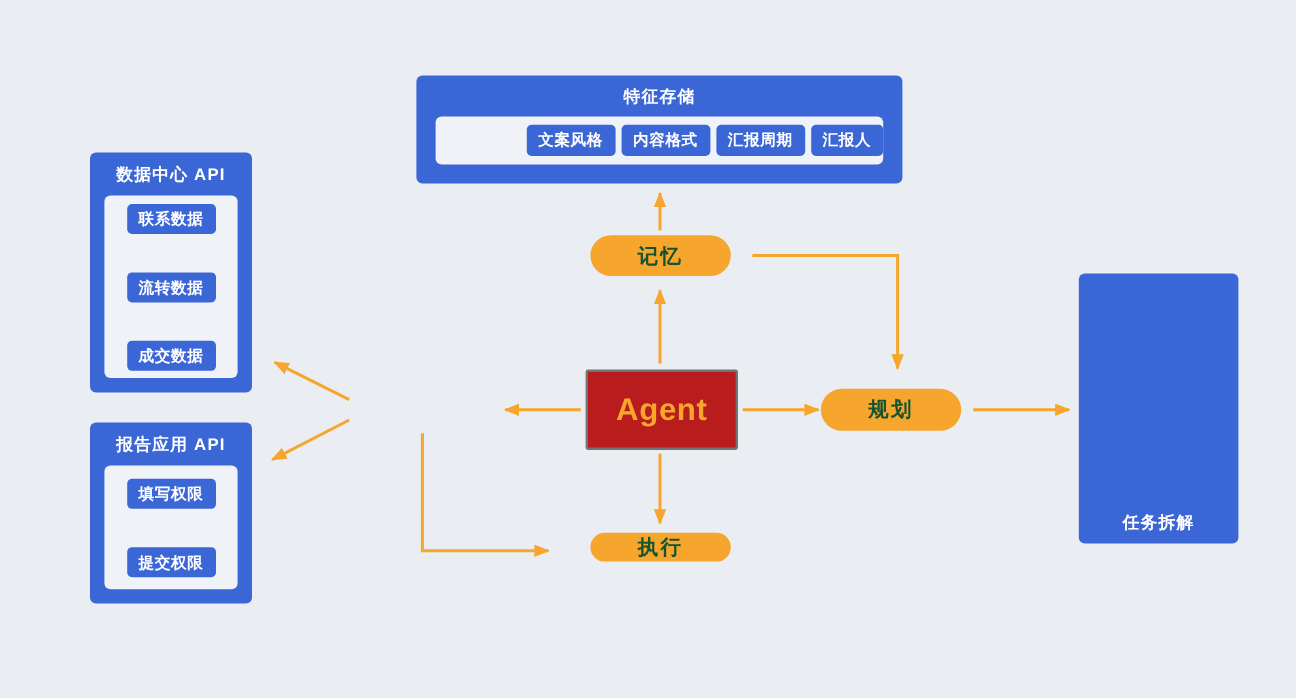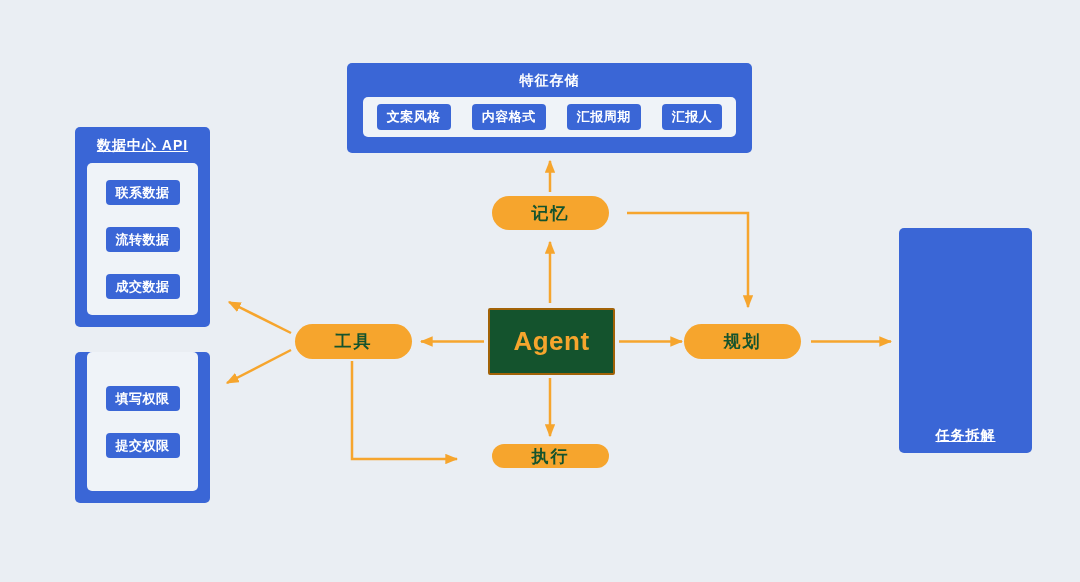--- a/index.html
+++ b/index.html
@@ -56,36 +56,36 @@
     height: 26px;
     line-height: 26px;
     padding: 0 10px;
     text-align: center;
     letter-spacing: 0.5px;
     white-space: nowrap;
   }
   
   .feature-store { left: 347px; top: 63px; width: 405px; height: 90px; }
   .feature-store .box-title { line-height: 34px; }
-  .feature-store .panel { margin: 0 16px 16px; flex-direction: row; gap: 21px; }
+  .feature-store .panel { margin: 0 16px 16px; flex-direction: row; gap: 5px; justify-content: flex-end; }
   
-  .side-box .box-title { line-height: 36px; text-decoration: underline; }
-  .side-box .panel { margin: 0 12px 12px; flex-direction: column; gap: 22px; }
+  .side-box .box-title { line-height: 36px; }
+  .side-box .panel { margin: 0 12px 12px; flex-direction: column; gap: 32px; }
   .side-box .chip { height: 25px; line-height: 25px; }
   .data-center-api { left: 75px;  top: 127px; width: 135px; height: 200px; }
   .report-app-api  { left: 75px;  top: 352px; width: 135px; height: 151px; }
   .task-breakdown  { left: 899px; top: 228px; width: 133px; height: 225px; justify-content: flex-end; }
   
   .agent-box {
     position: absolute;
     left: 488px; top: 308px;
     width: 127px; height: 67px;
     box-sizing: border-box;
-    background: #14532d;
-    border: 2px solid #a16207;
+    background: #b91c1c;
+    border: 2px solid #737373;
     border-radius: 2px;
     display: flex;
     align-items: center;
     justify-content: center;
     color: #F6A52D;
     font-size: 26px;
     font-weight: 600;
     letter-spacing: 0.5px;
   }
   
@@ -146,40 +146,38 @@
   <div class="bluebox side-box data-center-api">
     <div class="box-title">数据中心 API</div>
     <div class="panel">
       <span class="chip">联系数据</span>
       <span class="chip">流转数据</span>
       <span class="chip">成交数据</span>
     </div>
   </div>
 
   <div class="bluebox side-box report-app-api">
+    <div class="box-title">报告应用 API</div>
     <div class="panel">
       <span class="chip">填写权限</span>
       <span class="chip">提交权限</span>
     </div>
   </div>
 
   <div class="bluebox side-box task-breakdown">
     <div class="box-title">任务拆解</div>
   </div>
 
   <div class="agent-box">
     <span>Agent</span>
   </div>
 
   <div class="pill pill-memory">
     <span>记忆</span>
   </div>
-  <div class="pill pill-tools">
-    <span>工具</span>
-  </div>
   <div class="pill pill-planning">
     <span>规划</span>
   </div>
   <div class="pill pill-execution">
     <span>执行</span>
   </div>
 
 </div>
 
 </body></html>

